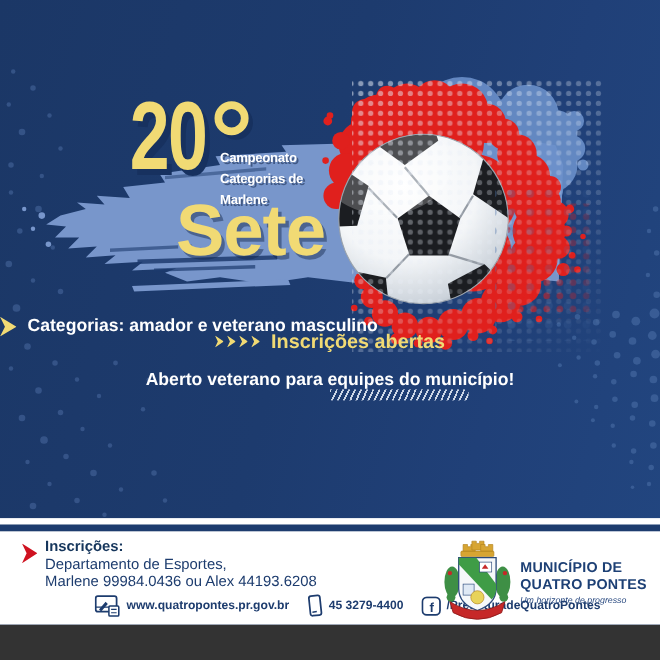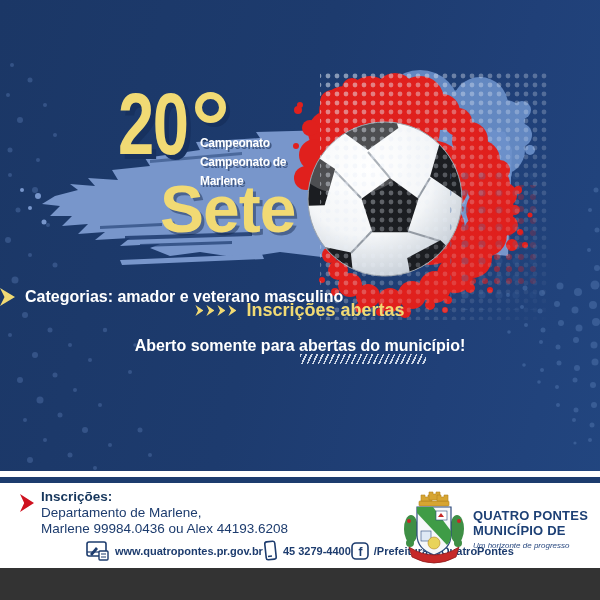--- a/index.html
+++ b/index.html
@@ -29,21 +29,21 @@
   .hatch{position:absolute;left:300px;top:354px;width:126px;height:10px;
     background:repeating-linear-gradient(115deg,#ccd6e6 0 1.6px,transparent 1.6px 5px);}
   
   .sep-white{position:absolute;left:0;top:471px;width:600px;height:6px;background:#fff;}
   .sep-navy{position:absolute;left:0;top:477px;width:600px;height:6px;background:#1d3c6e;}
   .info-bar{position:absolute;left:0;top:483px;width:600px;height:95px;background:#ffffff;}
   .red-arrow{position:absolute;left:20px;top:11px;width:14px;height:18px;background:#cf1220;
     clip-path:polygon(0 0,100% 50%,0 100%,30% 50%);}
   .info-text{position:absolute;left:41px;top:6px;color:#1d3c6e;font-size:13.5px;line-height:16px;}
   .info-text .hd{font-weight:bold;color:#16365c;}
-  .contacts{position:absolute;left:38px;top:57px;display:flex;align-items:center;
+  .contacts{position:absolute;left:38px;top:57px;display:flex;align-items:center;gap:16px;
     color:#1d3c6e;font-size:11px;font-weight:bold;padding-left:48px;}
   .citem{display:flex;align-items:center;gap:5px;}
   .logo{position:absolute;right:12px;top:8px;display:flex;align-items:center;gap:8px;}
   .logo-text{color:#1d4075;}
   .logo-name{font-weight:bold;font-size:13px;line-height:15px;letter-spacing:.2px;}
   .logo-tag{font-size:8px;margin-top:3px;color:#2a4a80;font-style:italic;}
   .footer-strip{position:absolute;left:0;top:578px;width:600px;height:22px;background:#1d3c6e;}
 </style>
 </head>
 <body>
@@ -290,47 +290,47 @@
     </g>
 
     <rect x="320" y="70" width="230" height="250" fill="url(#dotsLight)" mask="url(#mFadeDiag)"></rect>
     <rect x="450" y="170" width="95" height="140" fill="url(#dotsBlue)" opacity="0.5" mask="url(#mFadeR)"></rect>
   </svg>
 
   <div class="num">20</div>
   <div class="deg"></div>
   <div class="subtitle">
     <div>Campeonato</div>
-    <div>Campeonato de</div>
+    <div>Categorias de</div>
     <div>Marlene</div>
   </div>
   <div class="highlight">Sete</div>
 
   <div class="mid line-cat">
     <span class="big-arrow"></span>
     <span>Categorias: amador e veterano masculino</span>
   </div>
   <div class="mid line-insc">
     <span class="mini-arrow"></span>
     <span class="mini-arrow"></span>
     <span class="mini-arrow"></span>
     <span class="mini-arrow"></span>
     <span style="margin-left:7px">Inscrições abertas</span>
   </div>
-  <div class="mid line-note">Aberto somente para abertas do município!</div>
+  <div class="mid line-note">Aberto veterano para equipes do município!</div>
   <div class="hatch"></div>
 
   <div class="sep-white"></div>
   <div class="sep-navy"></div>
 
   <div class="info-bar">
     <div class="red-arrow"></div>
     <div class="info-text">
       <div class="hd">Inscrições:</div>
-      <div>Departamento de Marlene,</div>
+      <div>Departamento de Esportes,</div>
       <div>Marlene 99984.0436 ou Alex 44193.6208</div>
     </div>
 
     <div class="contacts">
       <div class="citem">
         <svg width="24" height="21" viewBox="0 0 24 21">
           <rect x="1" y="1" width="19" height="14" rx="2" fill="none" stroke="#1d3c6e" stroke-width="1.6"></rect>
           <line x1="1" y1="11" x2="20" y2="11" stroke="#1d3c6e" stroke-width="1.2"></line>
           <path d="M4,13 L10,6 L12,8 L6,15 Z" fill="#1d3c6e"></path>
           <rect x="13" y="10" width="9" height="9" rx="1" fill="#fff" stroke="#1d3c6e" stroke-width="1.4"></rect>
@@ -377,21 +377,21 @@
         <path d="M14,16 L48,16 L48,44 Q48,58 31,64 Q14,58 14,44 Z" fill="#f6f8fa" stroke="#2c4a7c" stroke-width="1.2"></path>
         <path d="M14,16 L30,16 L48,40 L48,44 Q48,50 44,54 L14,22 Z" fill="#3f9c46"></path>
         <rect x="33" y="20" width="11" height="9" fill="#ffffff" stroke="#2c4a7c" stroke-width="0.6"></rect>
         <path d="M35,26 L38,22 L41,26 Z" fill="#c62828"></path>
         <rect x="18" y="40" width="10" height="10" fill="#dfe9f5" stroke="#2c4a7c" stroke-width="0.6"></rect>
         <circle cx="31" cy="52" r="6" fill="#e8d35a" stroke="#b3841f" stroke-width="0.6"></circle>
 
         <path d="M6,56 Q31,72 56,56 L53,66 Q31,78 9,66 Z" fill="#c62828" stroke="#8f1c1c" stroke-width="0.8"></path>
       </svg>
       <div class="logo-text">
+        <div class="logo-name">MUNICÍPIO DE</div>
         <div class="logo-name">QUATRO PONTES</div>
-        <div class="logo-name">MUNICÍPIO DE</div>
         <div class="logo-tag">Um horizonte de progresso</div>
       </div>
     </div>
   </div>
 
   <div class="footer-strip"></div>
 </div>
 
 </body></html>

